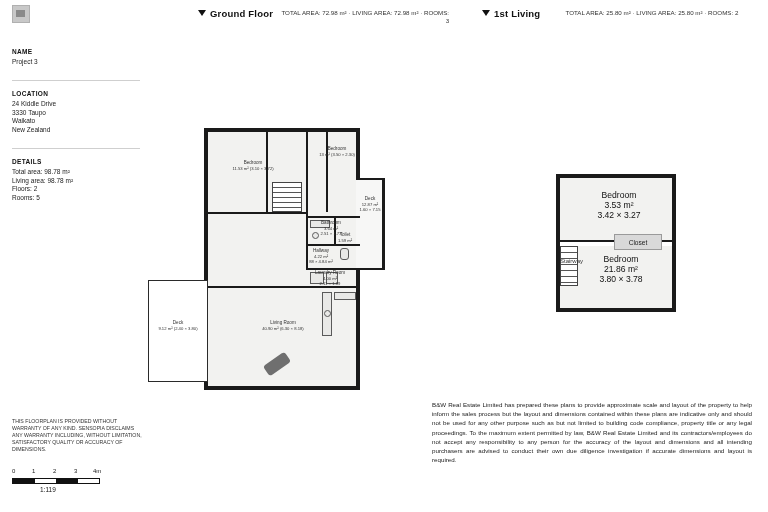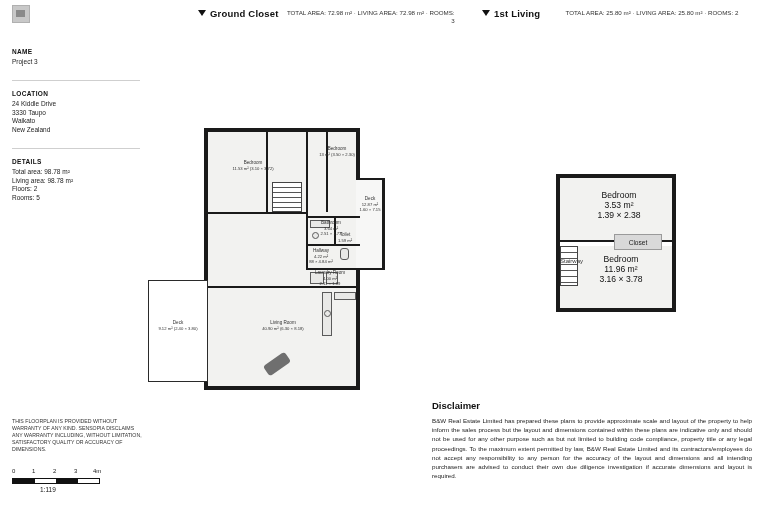--- a/index.html
+++ b/index.html
@@ -306,21 +306,21 @@
         <i></i>
         <i></i>
     </div>
     <div id="scale-ratio">1:119</div>
   </div>
 </div>
 
 <div class="floor-header" id="gf-header">
   <div class="hdr-row">
     <div>
-      <span class="tri"></span><span class="floor-title">Ground Closet</span>
+      <span class="tri"></span><span class="floor-title">Ground Floor</span>
     </div>
     <div class="hdr-meta-box floor-meta">TOTAL AREA: 72.98 m² · LIVING AREA: 72.98 m² · ROOMS: 3</div>
   </div>
 </div>
 
 <div class="floor-header" id="f1-header">
   <div class="hdr-row">
     <div>
       <span class="tri"></span><span class="floor-title">1st Living</span>
     </div>
@@ -434,25 +434,24 @@
       <i style="top:29px"></i>
       <i style="top:35px"></i>
   </div>
 
   <div class="closet-box" style="left:62px; top:62px; width:46px; height:14px;">Closet</div>
   <div class="stair-label" style="left:8px; top:86px;">Stairway</div>
 
   <div class="big-label" style="left:24px; top:18px; width:86px;">
     <span class="nm">Bedroom</span>
     <span class="ar">3.53 m²</span>
-    <span class="dm">1.39 × 2.38</span>
+    <span class="dm">3.42 × 3.27</span>
   </div>
   <div class="big-label" style="left:24px; top:82px; width:90px;">
     <span class="nm">Bedroom</span>
-    <span class="ar">11.96 m²</span>
-    <span class="dm">3.16 × 3.78</span>
+    <span class="ar">21.86 m²</span>
+    <span class="dm">3.80 × 3.78</span>
   </div>
 </div>
 
 <div id="disclaimer">
-  <h3>Disclaimer</h3>
   <p>B&amp;W Real Estate Limited has prepared these plans to provide approximate scale and layout of the property to help inform the sales process but the layout and dimensions contained within these plans are indicative only and should not be used for any other purpose such as but not limited to building code compliance, property title or any legal proceedings.  To the maximum extent permitted by law, B&amp;W Real Estate Limited and its contractors/employees do not accept any responsibility to any person for the accuracy of the layout and dimensions and all intending purchasers are advised to conduct their own due diligence investigation if accurate dimensions and layout is required.</p>
 </div>
 
 </body></html>

